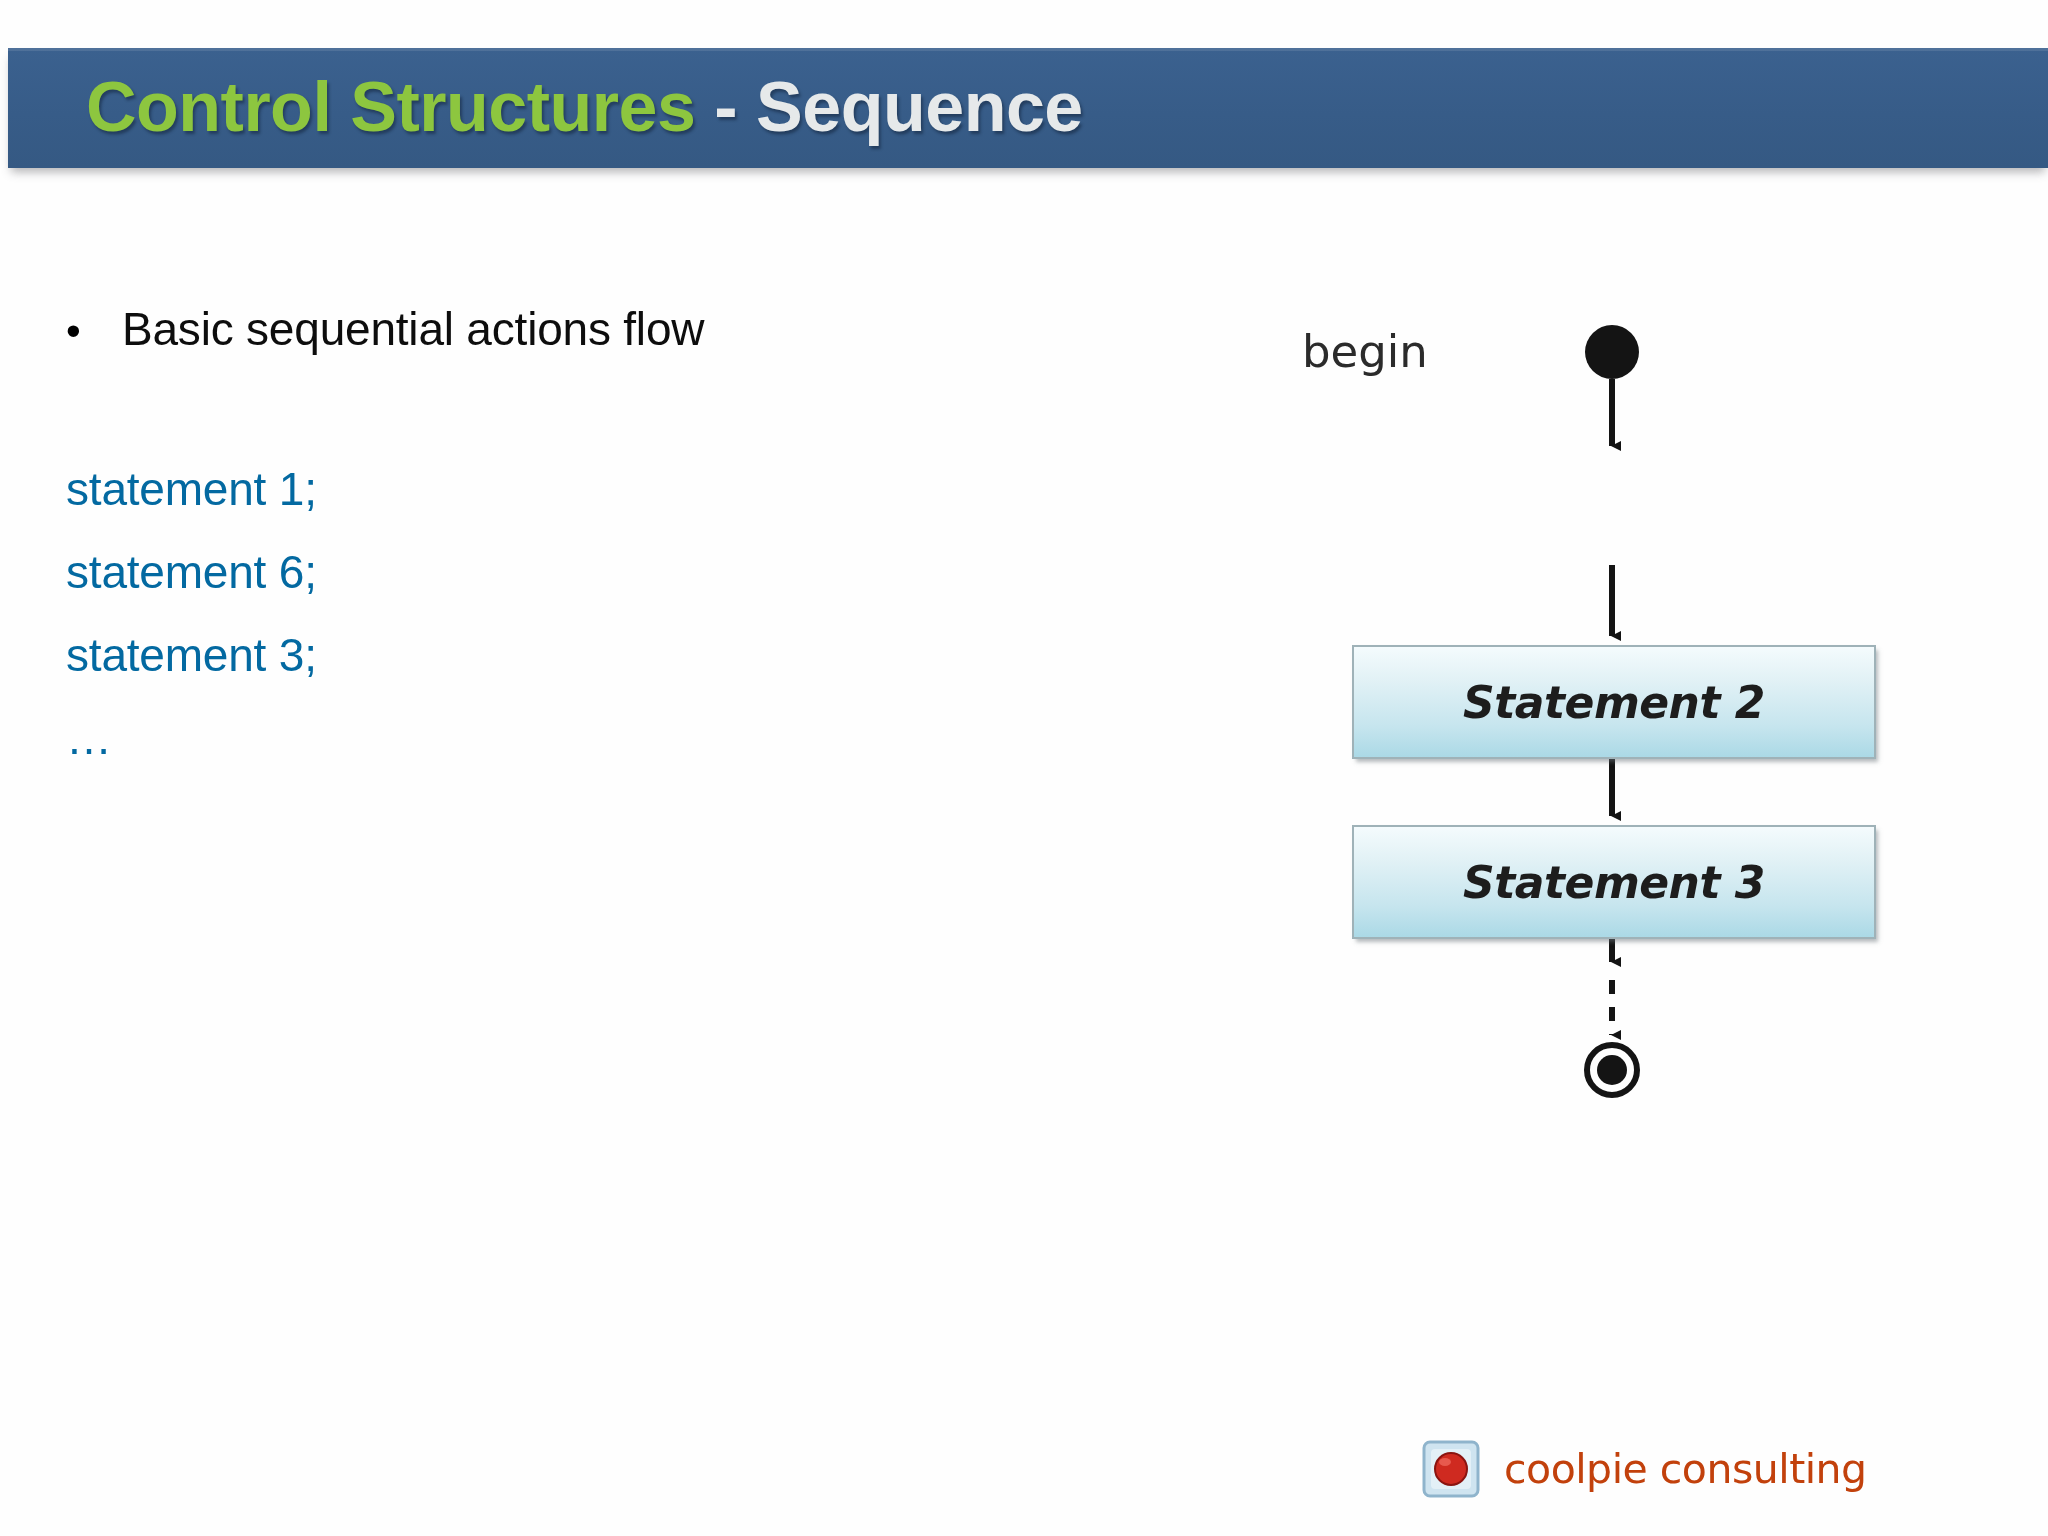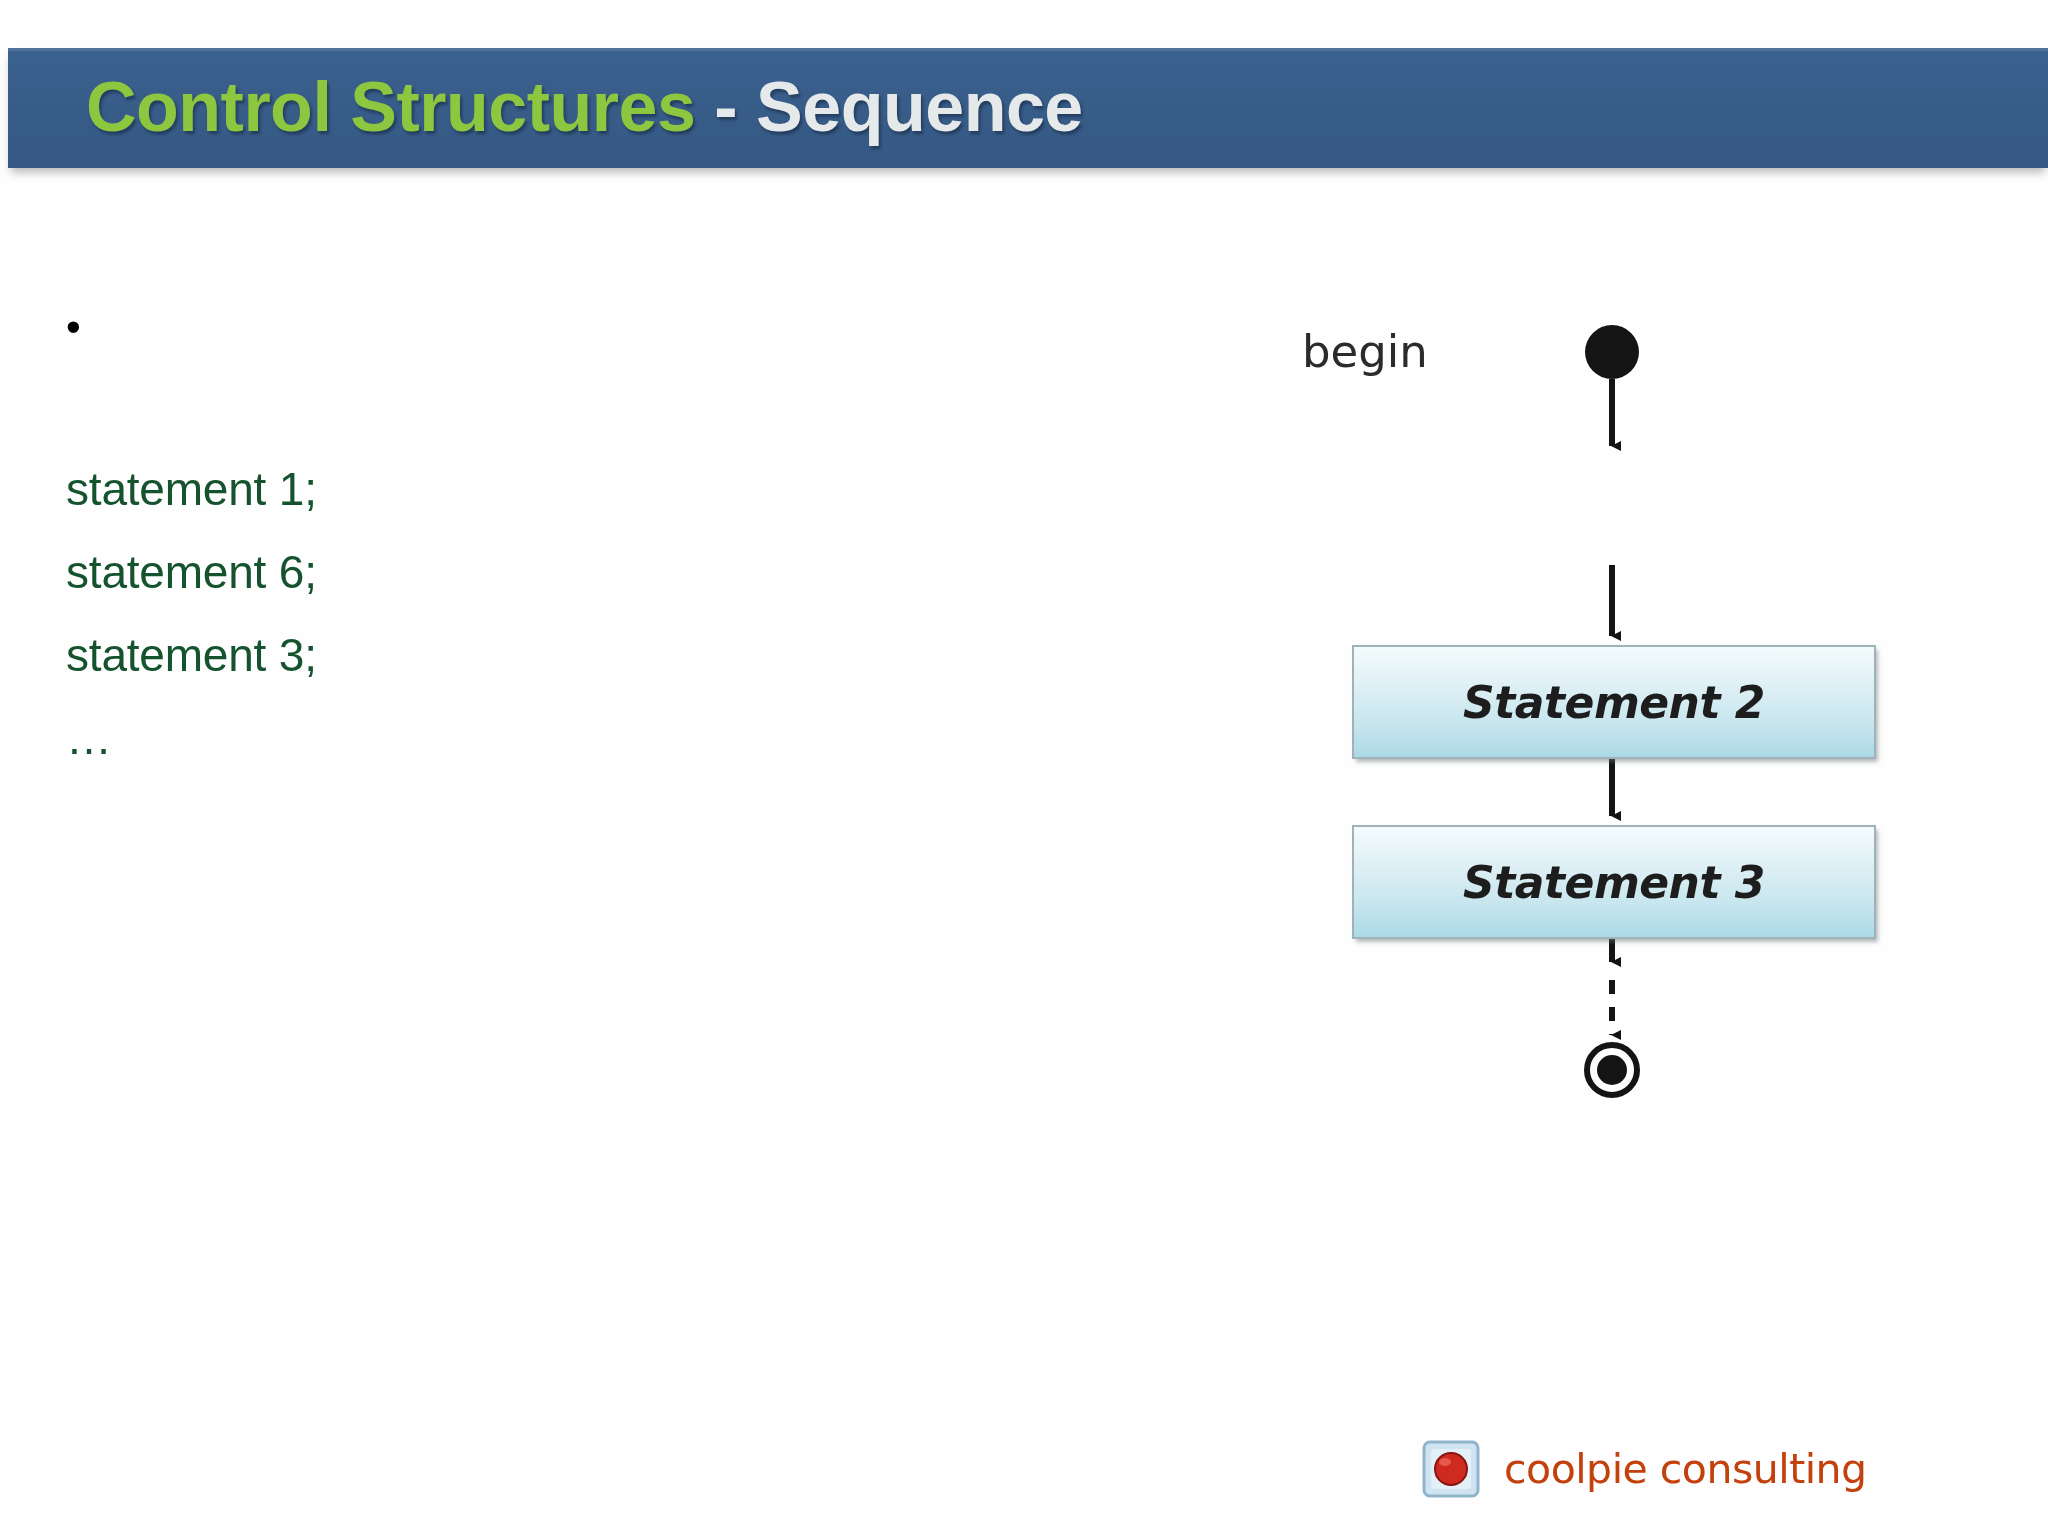--- a/index.html
+++ b/index.html
@@ -86,21 +86,21 @@
   }
 
   #code-lines {
     position: absolute;
     left: 66px;
     top: 466px;
     width: 820px;
   }
   .code-line {
     font-size: 46px;
-    color: #14532d;
+    color: #0369a1;
     line-height: 1;
     margin-bottom: 37px;
     letter-spacing: -0.2px;
     white-space: nowrap;
   }
   .code-line.ellipsis {
     font-size: 46px;
     letter-spacing: 1px;
   }
 
@@ -188,20 +188,21 @@
 <div id="slide">
 
   <div id="title-bar">
     <div id="title-text">
       <span class="t-green">Control Structures</span><span class="t-white"> - Sequence</span>
     </div>
   </div>
 
   <div id="bullet-row">
     <span id="bullet-dot">•</span>
+    <span id="bullet-label">Basic sequential actions flow</span>
   </div>
 
   <div id="code-lines">
     <div class="code-line">statement 1;</div>
     <div class="code-line">statement 6;</div>
     <div class="code-line">statement 3;</div>
     <div class="code-line ellipsis">…</div>
   </div>
 
   <div id="diagram">

